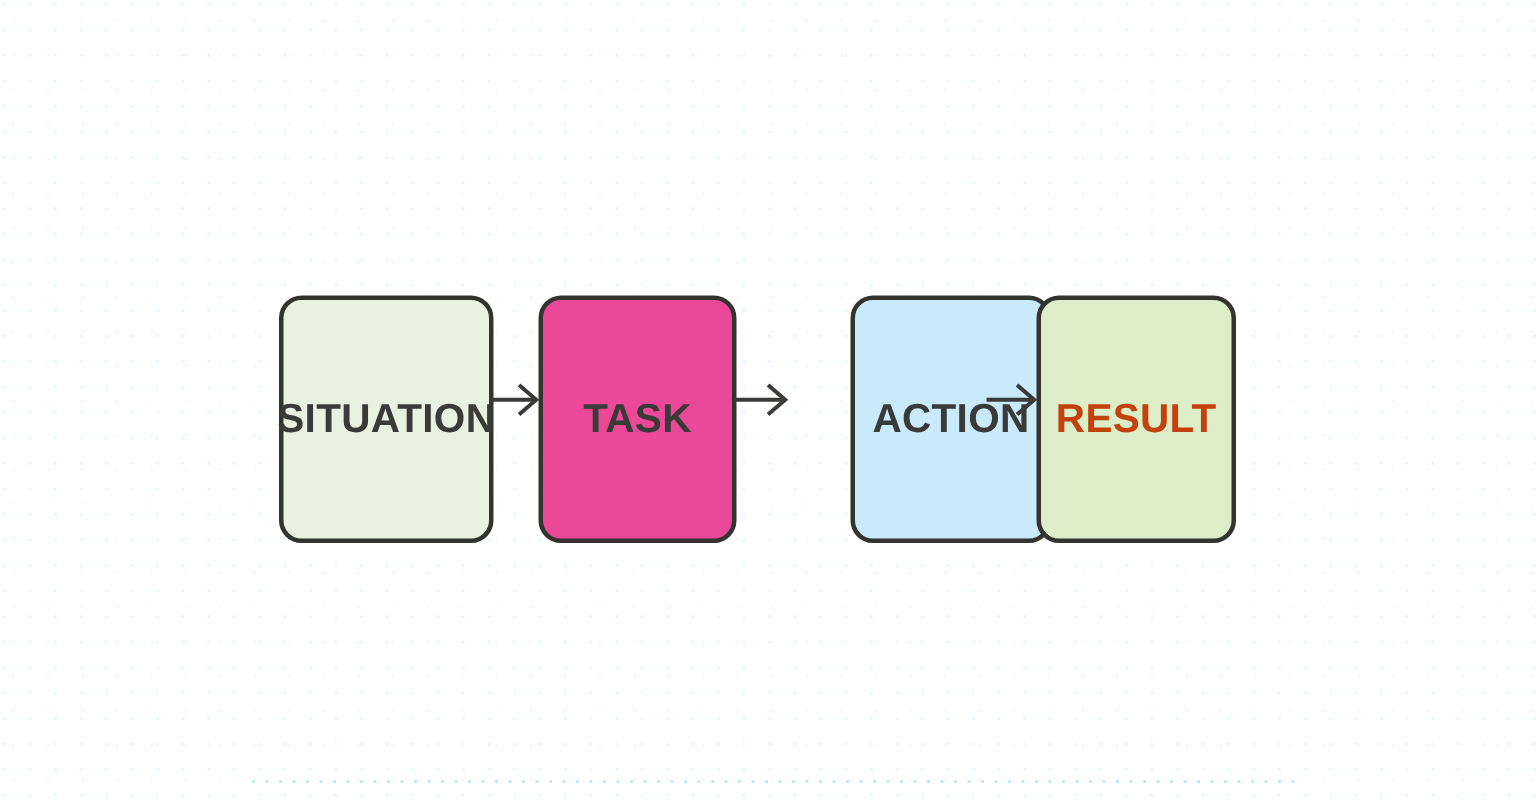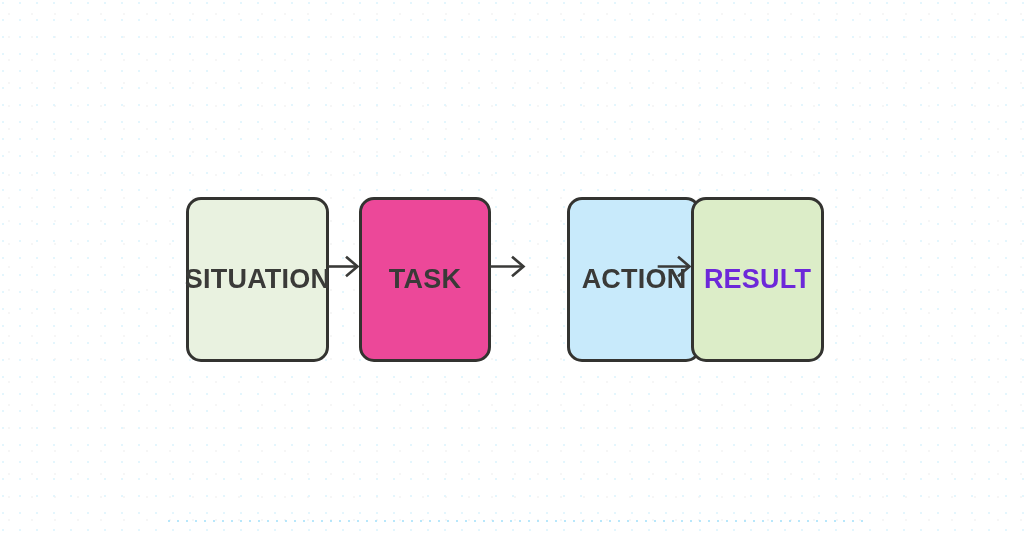--- a/index.html
+++ b/index.html
@@ -158,17 +158,17 @@
     <div class="connector" id="connector-3">
       <svg viewBox="0 0 33 33" preserveAspectRatio="none" aria-hidden="true">
         <g stroke="#3a3a38" stroke-width="2.6" fill="none" stroke-linecap="square" stroke-linejoin="miter">
           <line x1="0" y1="16.5" x2="29" y2="16.5"></line>
           <polyline points="20,7.5 30.5,16.5 20,25.5"></polyline>
         </g>
       </svg>
     </div>
 
     <div class="node" id="node-result" style="background: rgb(220, 237, 200); border-color: rgb(51, 51, 48);">
-      <span class="node-label" style="color: #6d28d9;">RESULT</span>
+      <span class="node-label" style="color: #c2410c;">RESULT</span>
     </div>
 
   </div>
 </div>
 
 </body></html>

